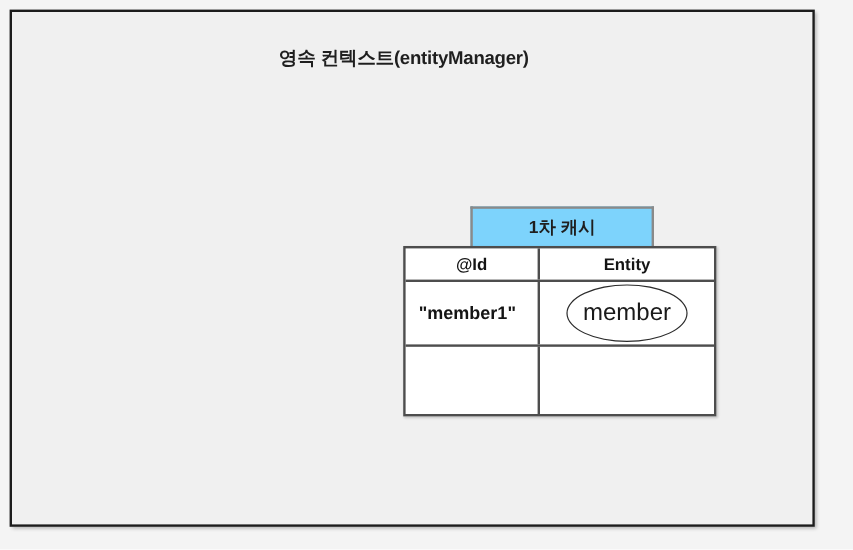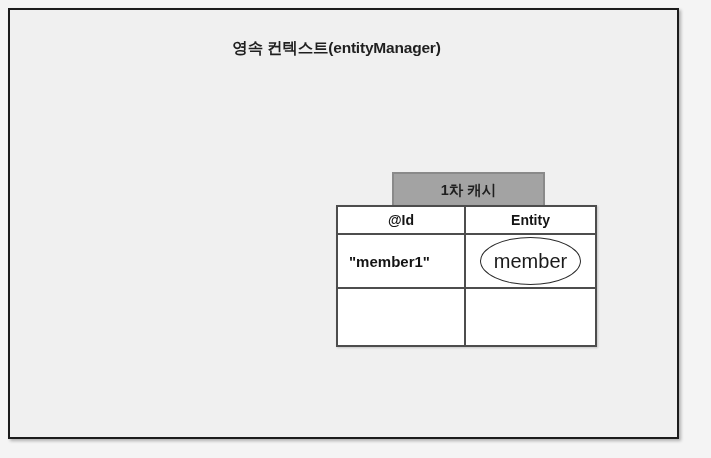--- a/index.html
+++ b/index.html
@@ -52,21 +52,21 @@
     display: inline-block;
     transform: translateX(-7px);
   }
 
   
   #cache-label-box {
     position: absolute;
     left: 392px; top: 172px;
     width: 153px; height: 34px;
     box-sizing: border-box;
-    background: #a3a3a3;
+    background: #7dd3fc;
     border: 2px solid #8a8a8a;
     border-bottom: none;
     display: flex;
     align-items: center;
     justify-content: center;
     z-index: 1;
   }
   #cache-label-text {
     font-size: 14.5px;
     font-weight: bold;
@@ -97,21 +97,21 @@
     border-bottom: 2px solid #4d4d4d;
   }
   #data-row {
     height: 54px;
     border-bottom: 2px solid #4d4d4d;
   }
   #empty-row {
     flex: 1;
   }
   .cell-id {
-    width: 128px;
+    width: 112px;
     box-sizing: border-box;
     border-right: 2px solid #4d4d4d;
     display: flex;
     align-items: center;
   }
   .cell-entity {
     flex: 1;
     box-sizing: border-box;
     display: flex;
     align-items: center;

